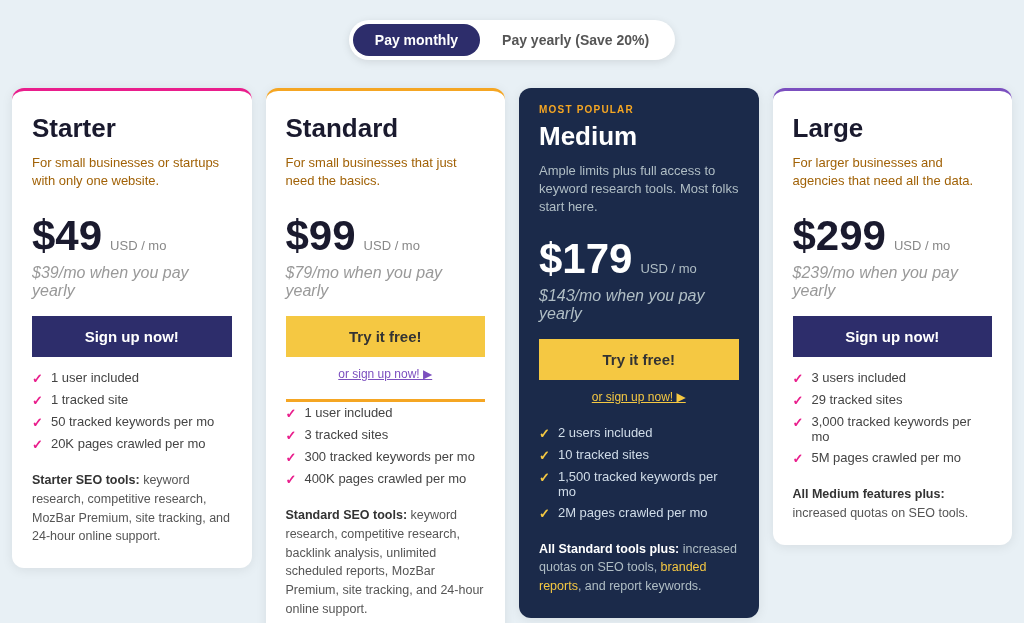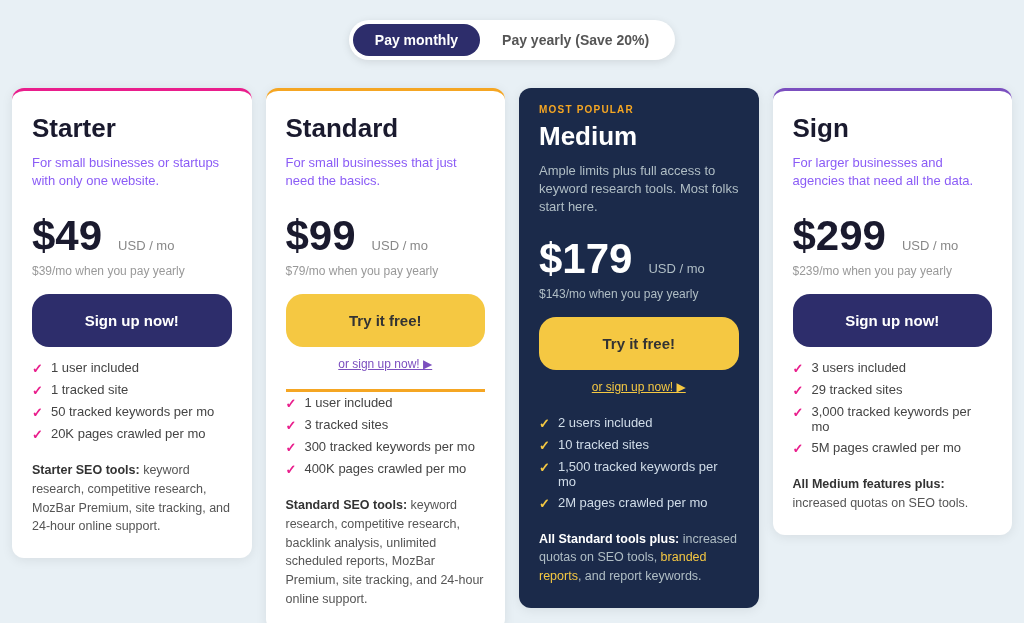--- a/index.html
+++ b/index.html
@@ -83,63 +83,64 @@
       font-size: 26px;
       font-weight: 700;
       margin-bottom: 10px;
       color: #1a1a2e;
     }
 
     .card-medium .plan-name { color: white; }
 
     .plan-desc {
       font-size: 13px;
-      color: #8b5cf6;
+      color: #a16207;
       margin-bottom: 18px;
       line-height: 1.4;
       min-height: 40px;
     }
 
     .card-medium .plan-desc { color: #b0bec5; min-height: 50px; }
 
     .price-row {
       display: flex;
       align-items: baseline;
-      gap: 16px;
+      gap: 8px;
       margin-bottom: 4px;
     }
 
     .price-amount {
       font-size: 42px;
       font-weight: 800;
       color: #1a1a2e;
     }
 
     .card-medium .price-amount { color: white; }
 
     .price-unit {
       font-size: 13px;
       color: #888;
       font-weight: 500;
     }
 
     .card-medium .price-unit { color: #b0bec5; }
 
     .price-yearly {
-      font-size: 12px;
+      font-size: 16px;
       color: #999;
       margin-bottom: 16px;
+      font-style: italic;
     }
 
     .card-medium .price-yearly { color: #b0bec5; }
 
     .btn-primary {
       width: 100%;
-      padding: 18px;
-      border-radius: 17px;
+      padding: 12px;
+      border-radius: 0;
       border: none;
       font-size: 15px;
       font-weight: 700;
       cursor: pointer;
       margin-bottom: 10px;
     }
 
     .btn-dark { background: #2d2d6b; color: white; }
     .btn-gold { background: #f5c842; color: #333; }
     .btn-gold-light { background: #f5c842; color: #333; }
@@ -308,21 +309,21 @@
           <span class="check-icon">✓</span>
           <span>2M pages crawled per mo</span>
         </li>
     </ul>
     <div class="tools-desc">
       <strong>All Standard tools plus:</strong><span> increased quotas on SEO tools, </span><span class="highlight" style="color:#f5c842;">branded reports</span><span>, and report keywords.</span>
     </div>
   </div>
 
   <div class="card card-large">
-    <div class="plan-name">Sign</div>
+    <div class="plan-name">Large</div>
     <div class="plan-desc">For larger businesses and agencies that need all the data.</div>
     <div class="price-row">
       <span class="price-amount">$299</span>
       <span class="price-unit">USD / mo</span>
     </div>
     <div class="price-yearly">$239/mo when you pay yearly</div>
     <button class="btn-primary btn-dark">Sign up now!</button>
     <ul class="features-list">
       <li>
           <span class="check-icon">✓</span>

